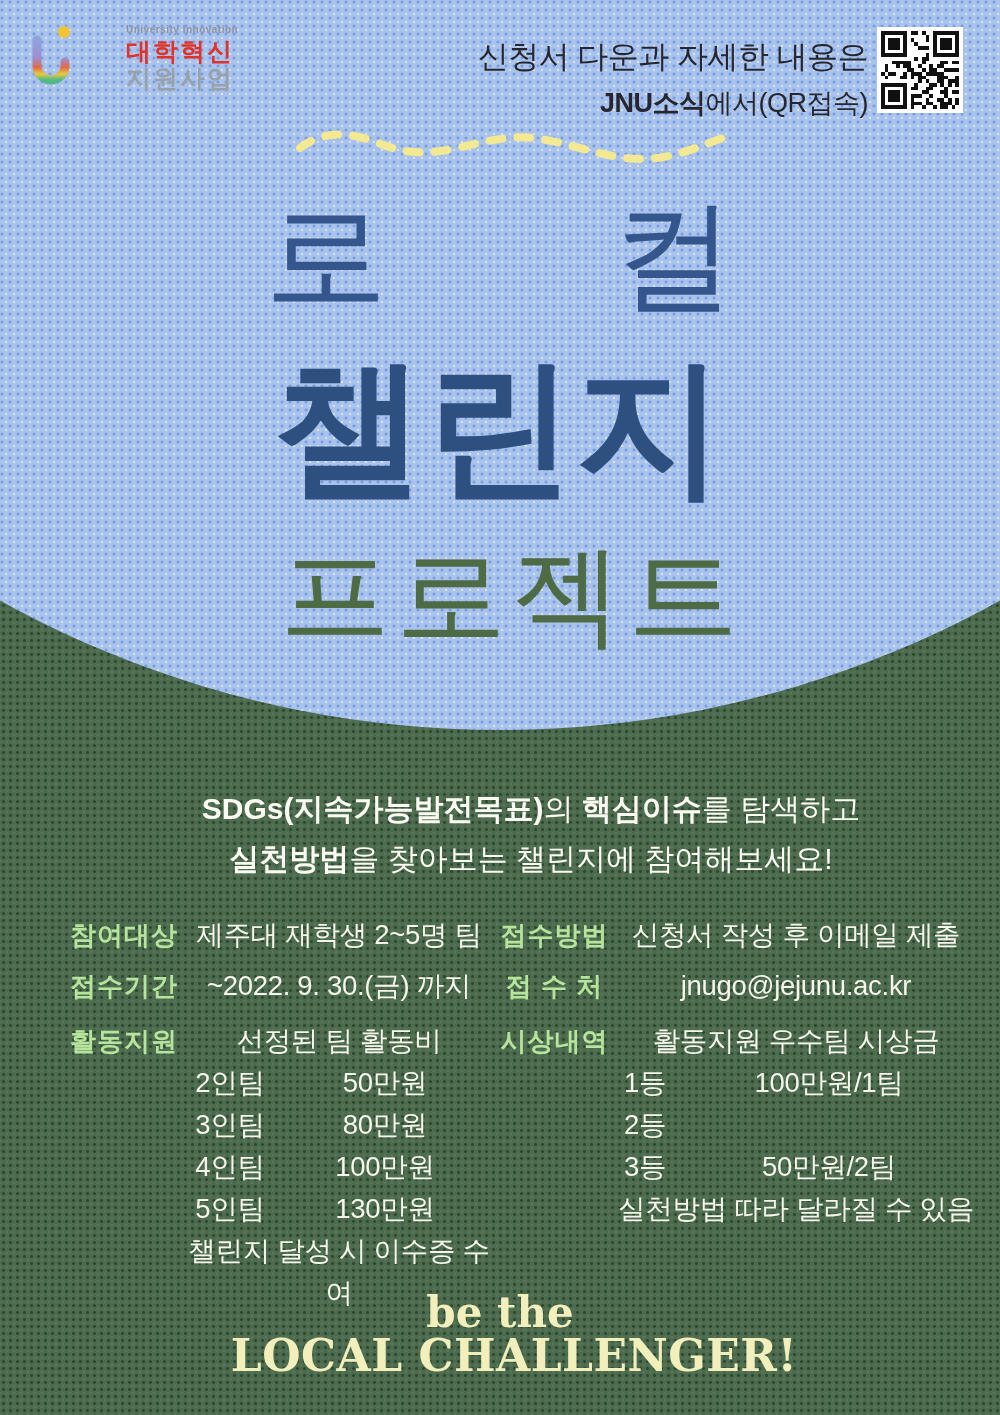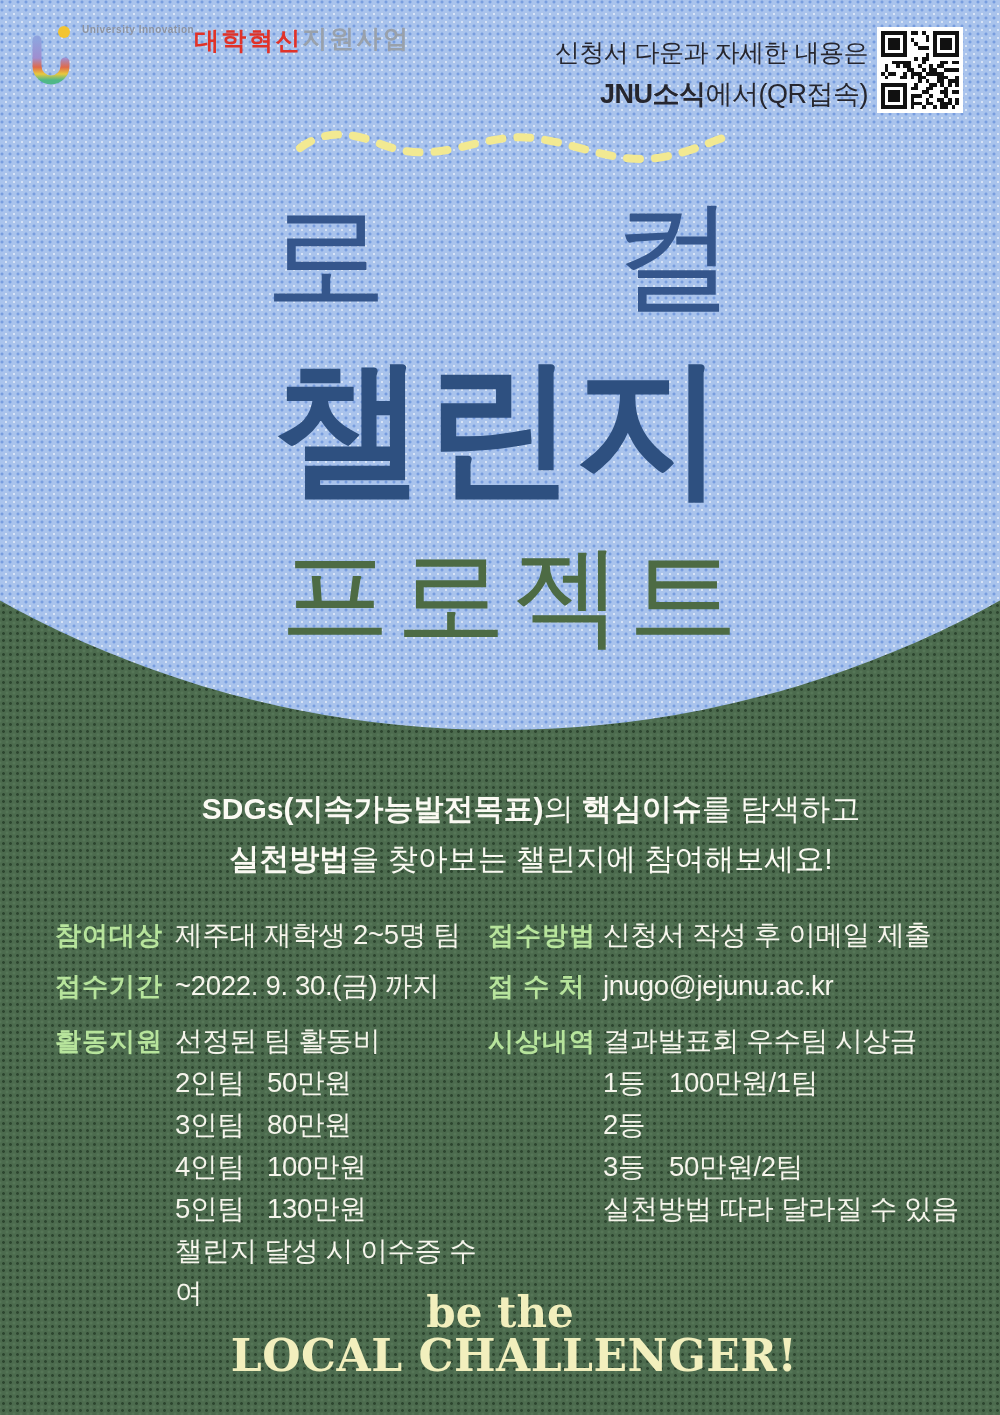--- a/index.html
+++ b/index.html
@@ -18,45 +18,45 @@
     position:absolute;left:-530px;top:-1330px;width:2060px;height:2060px;border-radius:50%;
     background-color:#a9c3ec;
     background-image:
       radial-gradient(rgba(58,110,205,.45) 1.2px, transparent 1.8px),
       radial-gradient(rgba(255,255,255,.55) 1px, transparent 1.5px);
     background-size:8px 8px,8px 8px;
     background-position:0 0,4px 4px;
   }
   
   .logo{position:absolute;left:28px;top:24px;display:flex;gap:8px;align-items:flex-start;}
-  .logo-text{display:flex;flex-direction:row;}
+  .logo-text{display:flex;flex-direction:column;margin-left:44px;}
   .logo-tagline{font-size:10px;color:#8d93a0;letter-spacing:.5px;font-weight:700;}
   .logo-l1{font-size:25px;font-weight:700;color:#e03228;letter-spacing:2px;line-height:25px;margin-top:4px;}
   .logo-l2{font-size:25px;font-weight:800;color:#99a1ab;letter-spacing:2px;line-height:25px;margin-top:2px;}
   .qr-note{position:absolute;right:132px;top:36px;text-align:right;color:#26262e;}
-  .qr-note .l1{font-size:25px;font-weight:500;letter-spacing:-.5px;}
+  .qr-note .l1{font-size:31px;font-weight:500;letter-spacing:-.5px;}
   .qr-note .l2{font-size:27px;font-weight:500;margin-top:7px;letter-spacing:-.5px;}
   .qr-note .l2 b{font-weight:800;}
   .qr{position:absolute;left:877px;top:27px;width:86px;height:86px;background:#fff;
       display:flex;align-items:center;justify-content:center;}
   .qr svg{width:78px;height:78px;}
   
   .wave{position:absolute;left:288px;top:124px;}
   .t-local{position:absolute;top:194px;left:0;width:100%;display:flex;justify-content:center;
     gap:226px;font-size:122px;font-weight:300;color:#35568c;line-height:1;}
   .t-main{position:absolute;top:352px;left:0;width:100%;text-align:center;
     font-size:150px;font-weight:800;color:#2e5080;line-height:1;}
   .t-sub{position:absolute;top:540px;left:12px;width:100%;text-align:center;
     font-size:110px;font-weight:300;color:#4d6b44;letter-spacing:6px;line-height:1;}
   
   .intro{position:absolute;top:784px;left:0;width:100%;text-align:center;
     color:#fbfaf3;font-size:30px;line-height:50px;font-weight:400;padding-left:31px;}
   .intro b{font-weight:800;}
   
-  .info{position:absolute;top:914px;left:55px;right:20px;display:flex;}
+  .info{position:absolute;top:914px;left:64px;right:20px;display:flex;text-align:center;}
   .col-l{width:430px;flex:none;}
   .col-r{flex:1;margin-left:3px;}
   .row{display:grid;grid-template-columns:120px 1fr;align-items:baseline;}
   .col-r .row{grid-template-columns:115px 1fr;}
   .label{font-size:26px;font-weight:800;color:#b7e49c;letter-spacing:1px;line-height:42px;}
   .value{font-size:27.5px;color:#f6f5ec;line-height:42px;letter-spacing:-.3px;}
   .pair{display:grid;grid-template-columns:92px 1fr;}
   .rankpair{display:grid;grid-template-columns:66px 1fr;}
   .gap-sm{margin-top:9px;}
   .gap-md{margin-top:13px;}
@@ -296,21 +296,21 @@
         <span class="label">접수방법</span>
         <span class="value">신청서 작성 후 이메일 제출</span>
       </div>
       <div class="row gap-sm">
         <span class="label">접 수 처</span>
         <span class="value">jnugo@jejunu.ac.kr</span>
       </div>
       <div class="row gap-md">
         <span class="label">시상내역</span>
         <div>
-          <div class="value">결과발표회 우수팀 시상금</div>
+          <div class="value">활동지원 우수팀 시상금</div>
           <div class="value rankpair">
             <span>1등</span>
             <span>100만원/1팀</span>
           </div>
           <div class="value rankpair">
             <span>2등</span>
           </div>
           <div class="value rankpair">
             <span>3등</span>
             <span>50만원/2팀</span>

